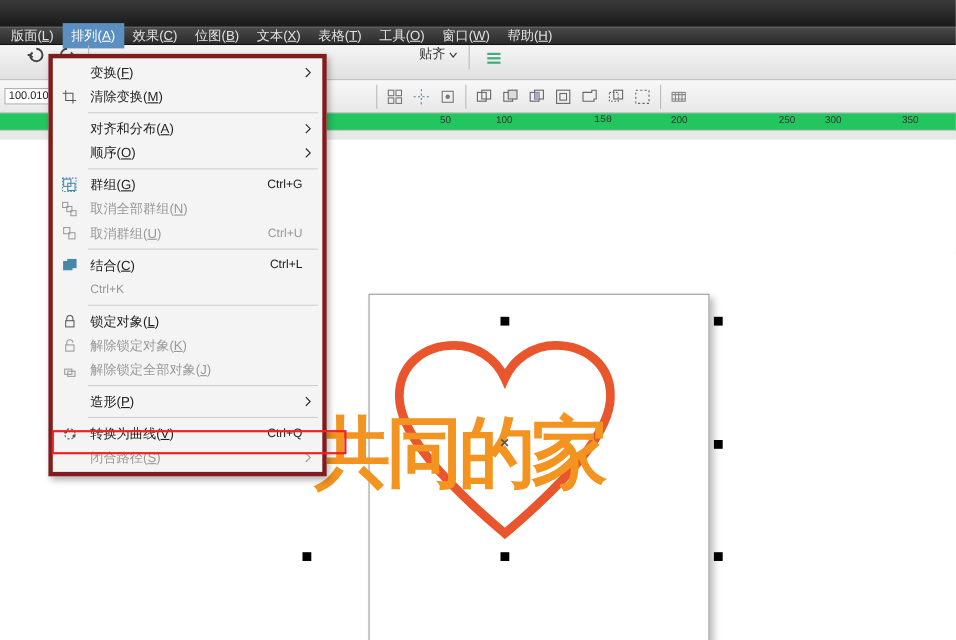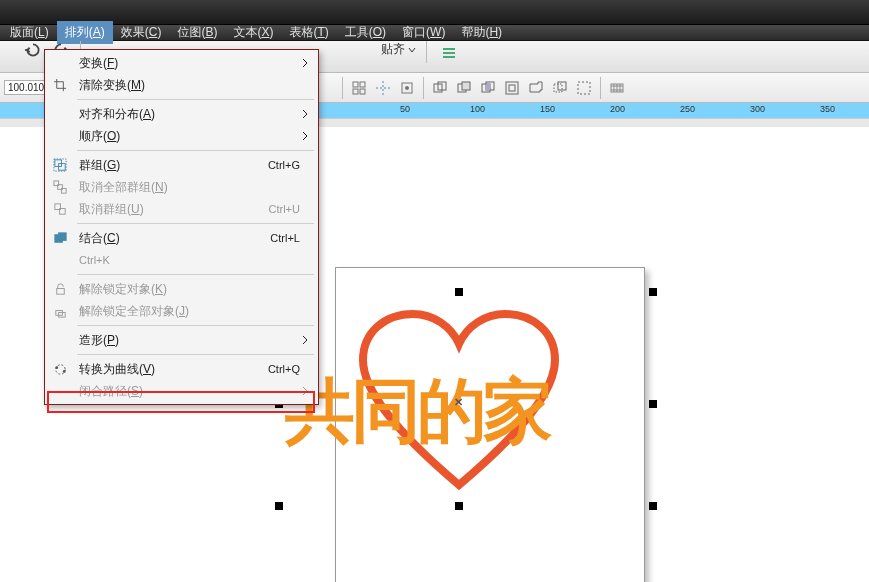--- a/index.html
+++ b/index.html
@@ -13,32 +13,32 @@
 .undo-btn,.redo-btn{width:18px;height:18px;display:flex;align-items:center;justify-content:center;color:#555}
 .toolbar-sep{width:1px;height:22px;background:#bbb}
 .dropdown-label{display:flex;align-items:center;color:#333;gap:3px}
 .dropdown-label svg{width:8px;height:8px}
 .toolbar2{height:30px;background:linear-gradient(180deg,#f8f8f8,#e8e8e8);display:flex;align-items:center;padding:0 4px;border-bottom:1px solid #bbb;gap:4px}
 .xy-box{display:flex;width:42px;background:#fff;border:1px solid #b0b0b0;padding:1px 3px}
 .xy-box span{font-size:10px;line-height:11px;color:#222}
 .tbtn{width:24px;height:24px;display:flex;align-items:center;justify-content:center;border:1px solid transparent;border-radius:2px}
 .tbtn svg{width:16px;height:16px}
 .icon-group{display:flex;gap:0;align-items:center}
-.ruler-h{height:16px;background:#7dd3fc;position:relative;overflow:hidden;border-bottom:1px solid #ccc}
+.ruler-h{height:16px;background:#22c55e;position:relative;overflow:hidden;border-bottom:1px solid #ccc}
 .ruler-h .tick{position:absolute;font-size:9px;color:#333;top:1px}
 .ruler-h .tick::before{content:'';position:absolute;left:0;bottom:-14px;width:1px;height:6px;background:#666}
 .canvas-area{position:absolute;left:0;top:127px;right:0;bottom:0;background:#fff}
 .canvas-paper{position:absolute;left:335px;top:140px;width:310px;height:400px;background:#fff;border:1px solid #999;box-shadow:4px 4px 6px rgba(0,0,0,.25)}
 .artwork{position:absolute;left:285px;top:218px}
 .heart{position:absolute;left:74px;top:-35px;width:200px;height:185px}
 .heart path{fill:none;stroke:#E9562E;stroke-width:8}
 .cn-text{position:absolute;font-weight:900;font-size:70px;color:#F2941F;letter-spacing:-4px;font-family:"Microsoft YaHei",sans-serif;white-space:nowrap}
 .sel-handle{position:absolute;width:8px;height:8px;background:#000}
 .sel-x{position:absolute;font-size:11px;color:#555;font-weight:bold}
-.dropdown-menu{position:absolute;left:44px;top:49px;width:275px;background:#f4f4f4;border:1px solid #7f1d1d;box-shadow:2px 3px 6px rgba(0,0,0,.3);padding:2px}
+.dropdown-menu{position:absolute;left:44px;top:49px;width:253px;background:#f4f4f4;border:4px solid #7f1d1d;box-shadow:2px 3px 6px rgba(0,0,0,.3);padding:2px}
 .menu-row{display:flex;align-items:center;height:22px;padding:0 6px 0 2px;position:relative}
 .menu-row.disabled .menu-label,.menu-row.disabled .menu-short{color:#999}
 .menu-icon{width:22px;display:flex;align-items:center;justify-content:center;margin-right:8px}
 .menu-icon svg{width:15px;height:15px}
 .menu-label{flex:1;color:#222}
 .menu-short{color:#222;font-size:11px}
 .menu-arrow{width:10px;color:#222;display:flex;align-items:center;justify-content:center}
 .menu-sep{height:1px;margin:3px 2px 3px 30px;background:#cfcfcf}
 .highlight-box{position:absolute;left:47px;top:391px;width:268px;height:22px;border:2px solid #E22;pointer-events:none;z-index:20}
 </style>
@@ -175,24 +175,24 @@
         <line x1="5" y1="4" x2="5" y2="12" stroke="#888"></line>
         <line x1="8" y1="4" x2="8" y2="12" stroke="#888"></line>
         <line x1="11" y1="4" x2="11" y2="12" stroke="#888"></line>
       </svg>
     </div>
 </div>
 
 <div class="ruler-h" id="rulerH">
     <div class="tick" style="left: 48px;">50</div>
     <div class="tick" style="left: 400px;">50</div>
-    <div class="tick" style="left: 470px;">100</div>
-    <div class="tick" style="left: 540px;">150</div>
+    <div class="tick" style="left: 451px;">100</div>
+    <div class="tick" style="left: 540px; font-family: Liberation Mono, monospace;">150</div>
     <div class="tick" style="left: 610px;">200</div>
-    <div class="tick" style="left: 680px;">250</div>
+    <div class="tick" style="left: 708px;">250</div>
     <div class="tick" style="left: 750px;">300</div>
     <div class="tick" style="left: 820px;">350</div>
   </div>
 
 <div class="canvas-area">
   <div class="canvas-paper"></div>
   <div class="artwork">
     <svg class="heart" viewBox="0 0 200 185">
       <path d="M100 175 C 35 120 4 80 4 50 C 4 22 26 4 54 4 C 74 4 92 16 100 34 C 108 16 126 4 146 4 C 174 4 196 22 196 50 C 196 80 165 120 100 175 Z"></path>
     </svg>
@@ -293,20 +293,30 @@
       <div class="menu-label">结合(<u>C</u>)</div>
       <div class="menu-short">Ctrl+L</div>
       <div class="menu-arrow"></div>
     </div>
     <div class="menu-row disabled">
       <div class="menu-icon"></div>
       <div class="menu-short">Ctrl+K</div>
       <div class="menu-arrow"></div>
     </div>
     <div class="menu-sep"></div>
+    <div class="menu-row">
+      <div class="menu-icon">
+        <svg viewBox="0 0 16 16">
+          <rect x="4" y="7" width="8" height="6" fill="none" stroke="#555"></rect>
+          <path d="M5 7 L5 5 A3 3 0 0 1 11 5 L11 7" fill="none" stroke="#555"></path>
+        </svg>
+      </div>
+      <div class="menu-label">锁定对象(<u>L</u>)</div>
+      <div class="menu-arrow"></div>
+    </div>
     <div class="menu-row disabled">
       <div class="menu-icon">
         <svg viewBox="0 0 16 16">
           <rect x="4" y="7" width="8" height="6" fill="none" stroke="#999"></rect>
           <path d="M5 7 L5 5 A3 3 0 0 1 11 5" fill="none" stroke="#999"></path>
         </svg>
       </div>
       <div class="menu-label">解除锁定对象(<u>K</u>)</div>
       <div class="menu-arrow"></div>
     </div>

